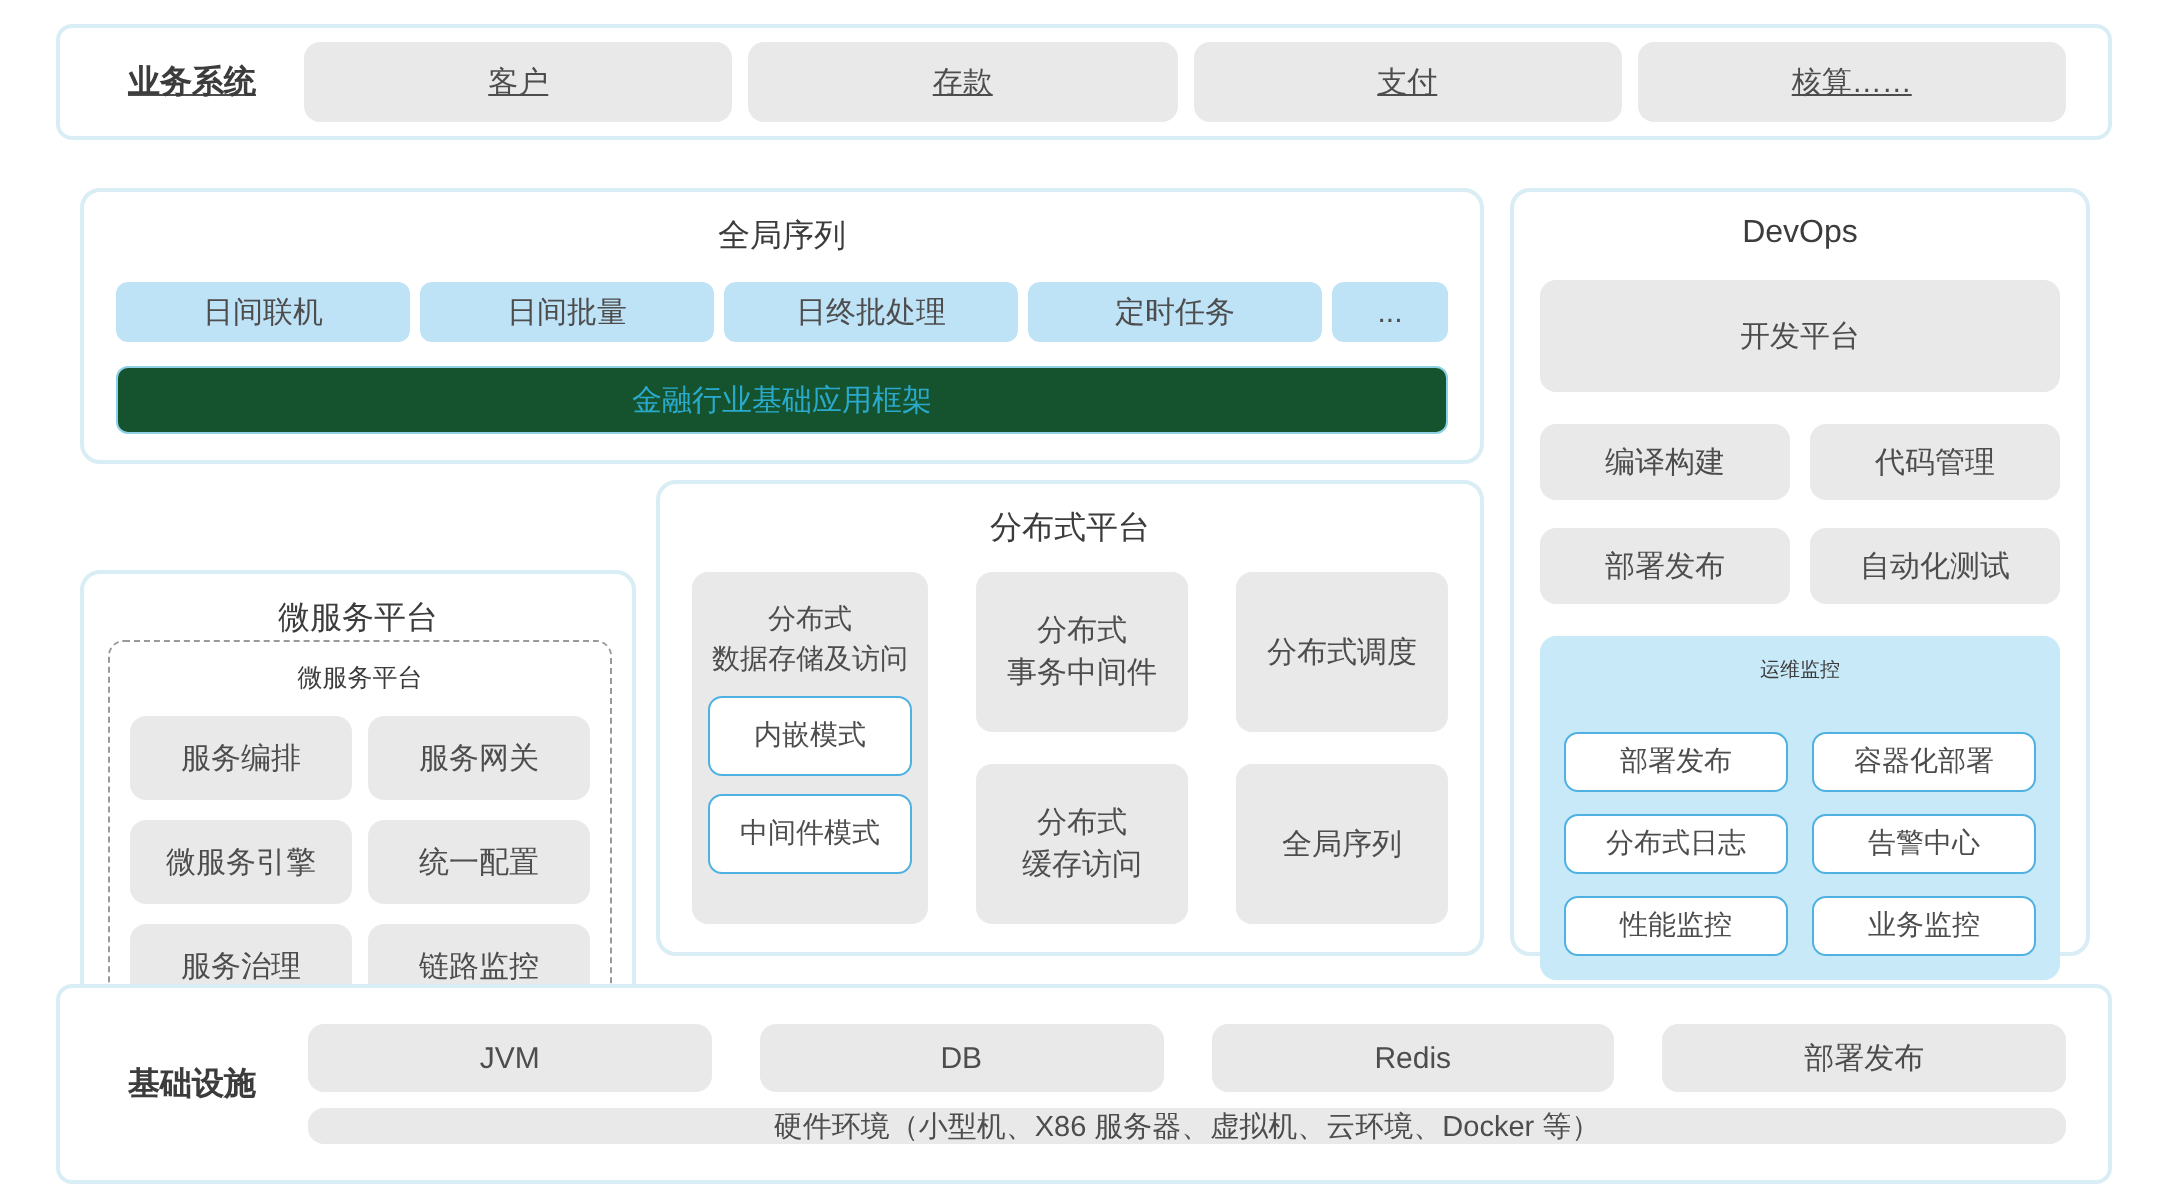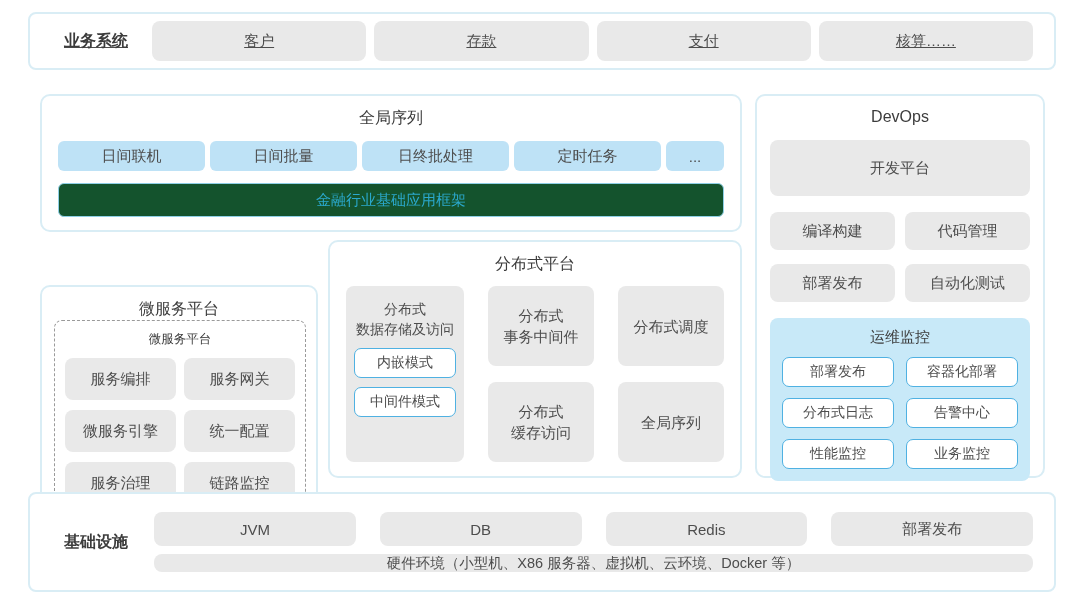--- a/index.html
+++ b/index.html
@@ -50,22 +50,22 @@
     border: 1px solid var(--finance-border, #8ed0e6); border-radius: 6px;
     color: var(--finance-text, #2ba9cd); font-size: 15px; font-weight: 500; background: #14532d; }
 
   
   .devops { left: 755px; top: 94px; width: 290px; height: 384px; padding: 0 13px; }
   .dev-chip-full { height: 56px; margin-top: 14px; }
   .dev-grid { display: grid; grid-template-columns: 1fr 1fr; gap: 14px 10px; margin-top: 16px; }
   .dev-grid .chip { height: 38px; }
   .ops-panel { margin-top: 16px; background: var(--ops-bg, #c8e9f8); border-radius: 8px;
     padding: 10px 12px 12px; }
-  .ops-title { text-align: center; font-size: 15px; font-weight: 500;
-    color: var(--title-text, #3c3c3c); padding-bottom: 10px; }
+  .ops-title { text-align: center; font-size: 10px; font-weight: 500;
+    color: var(--title-text, #3c3c3c); padding-bottom: 24px; }
   .ops-grid { display: grid; grid-template-columns: 1fr 1fr; gap: 11px 12px; }
   .ops-grid .chip { height: 30px; background: #fff;
     border: 1px solid var(--accent-blue, #4fb1e2); border-radius: 7px; font-size: 14px; }
 
   
   .microservice { left: 40px; top: 240px; width: 278px; height: 284px; margin-top: 45px; }
   .ms-dashed { position: absolute; left: 12px; right: 10px; top: 33px; bottom: 10px;
     border: 1px dashed #9a9a9a; border-radius: 8px; padding: 8px 10px; }
   .ms-inner-title { text-align: center; font-size: 12.5px; color: var(--title-text, #3c3c3c);
     padding: 2px 0 10px; }
@@ -73,21 +73,21 @@
   .ms-grid .chip { height: 42px; }
 
   
   .distributed { left: 328px; top: 240px; width: 414px; height: 238px; }
   .dp-grid { position: absolute; left: 16px; right: 16px; top: 44px; bottom: 14px;
     display: grid; grid-template-columns: 118px 1fr 1fr; gap: 24px; }
   .dp-storage { background: var(--chip-gray, #e9e9e9); border-radius: 8px;
     padding: 14px 8px 8px; display: flex; flex-direction: column; }
   .dp-storage-label { text-align: center; font-size: 14px; line-height: 1.4;
     white-space: pre-line; }
-  .dp-mode { margin-top: 9px; height: 30px; flex: 0 0 auto;
+  .dp-mode { margin-top: 9px; height: 40px; flex: 0 0 auto;
     display: flex; align-items: center; justify-content: center;
     background: #fff; border: 1px solid var(--accent-blue, #4fb1e2); border-radius: 7px;
     font-size: 14px; }
   .dp-col { display: flex; flex-direction: column; gap: 16px; }
   .dp-cell { flex: 1; display: flex; align-items: center; justify-content: center;
     background: var(--chip-gray, #e9e9e9); border-radius: 8px;
     font-size: 15px; line-height: 1.4; text-align: center; white-space: pre-line; }
 
   
   .infra { left: 28px; top: 492px; width: 1028px; height: 100px; border-radius: 8px;

